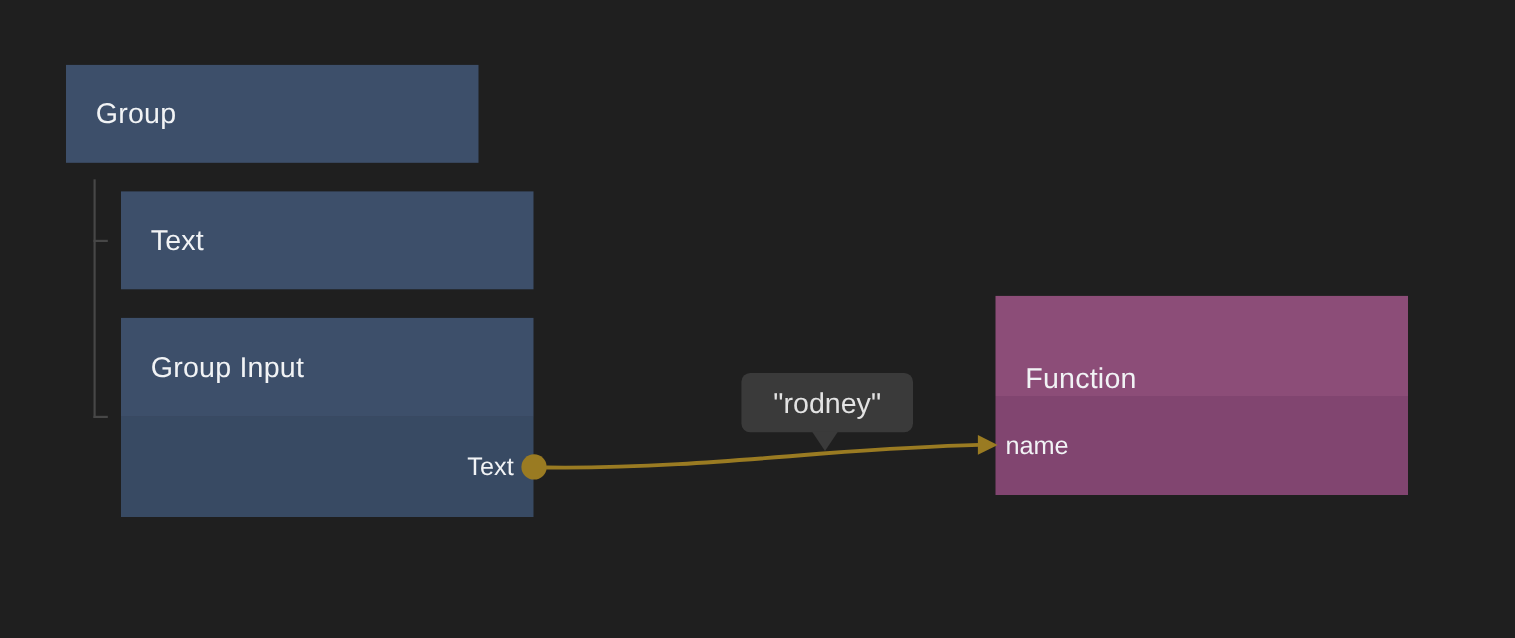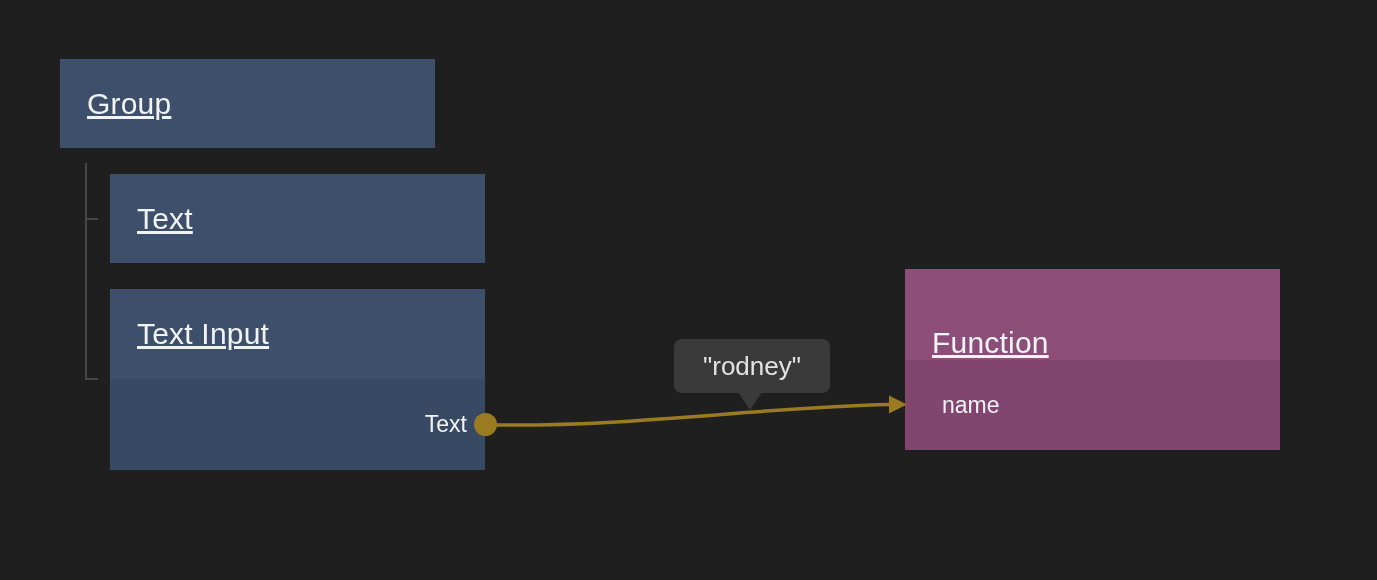--- a/index.html
+++ b/index.html
@@ -28,23 +28,22 @@
 
   .node {
     position: absolute;
     width: 375px;
     color: var(--node-text);
   }
   .node-header {
     display: flex;
     align-items: center;
     padding-left: 27px;
-    font-size: 30px;
+    font-size: 26px;
     letter-spacing: 0.2px;
-    text-decoration: underline;
   }
   .node-body-row {
     display: flex;
     align-items: center;
     font-size: 23px;
   }
 
   
   .blue .node-header { background: var(--node-blue-header); }
   .blue .node-body-row { background: var(--node-blue-body); }
@@ -63,21 +62,21 @@
   #node-text-input .node-body-row {
     height: 91px;
     justify-content: flex-end;
     padding-right: 18px;
   }
 
   #node-function { left: 905px; top: 269px; }
   #node-function .node-header { height: 91px; align-items: flex-end; }
   #node-function .node-body-row {
     height: 90px;
-    padding-left: 37px;
+    padding-left: 9px;
   }
 
   
   .tree-line { position: absolute; background: var(--tree-line); }
   #tree-trunk   { left: 85px; top: 163px; width: 2px;  height: 217px; }
   #tree-branch1 { left: 85px; top: 218px; width: 13px; height: 2px; }
   #tree-branch2 { left: 85px; top: 378px; width: 13px; height: 2px; }
 
   
   .wire-layer {
@@ -136,21 +135,21 @@
   </div>
 
   <div class="node blue" id="node-text">
     <div class="node-header">
       <span>Text</span>
     </div>
   </div>
 
   <div class="node blue" id="node-text-input">
     <div class="node-header">
-      <span>Text Input</span>
+      <span>Group Input</span>
     </div>
     <div class="node-body-row">
       <span>Text</span>
     </div>
   </div>
 
   <div class="node purple" id="node-function">
     <div class="node-header">
       <span>Function</span>
     </div>

